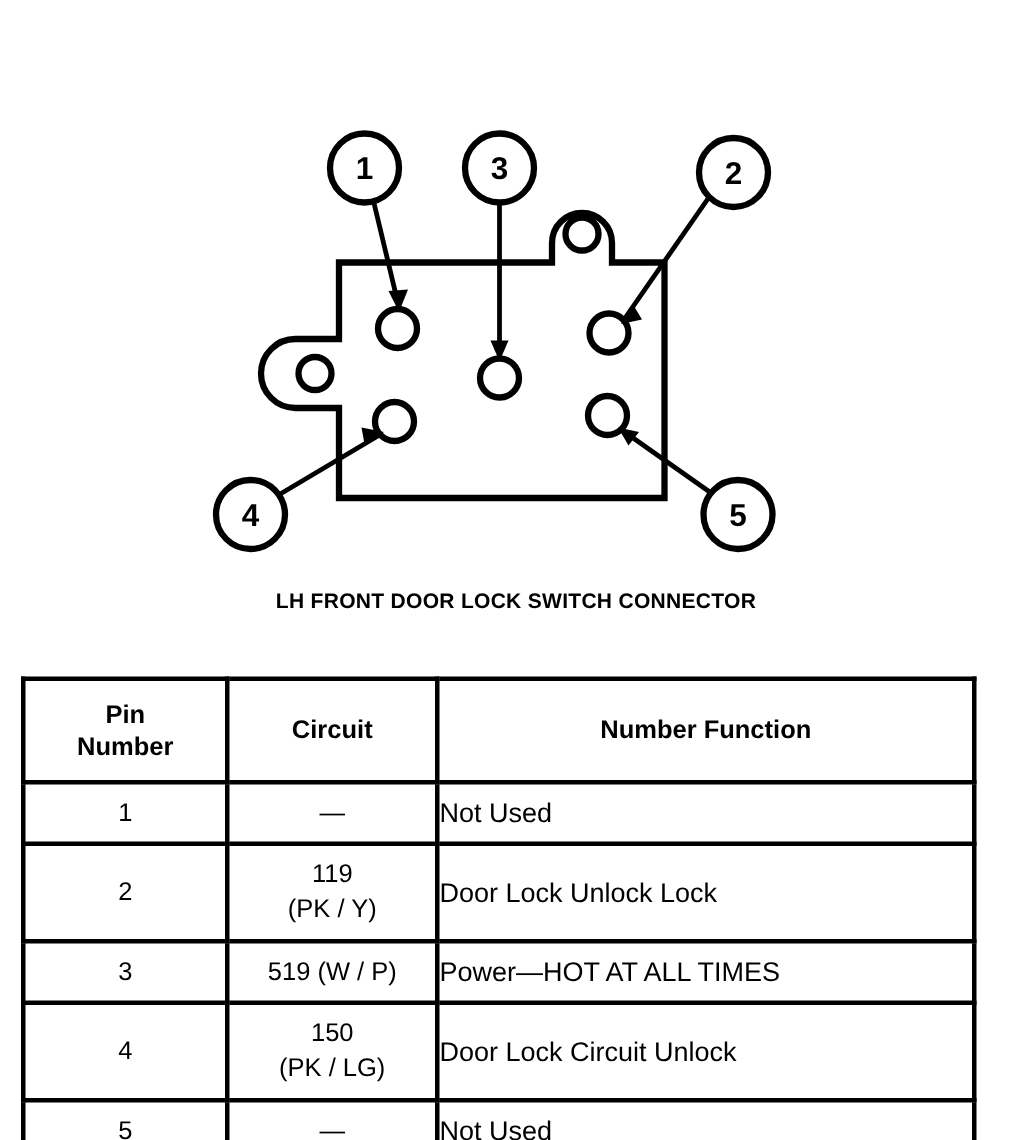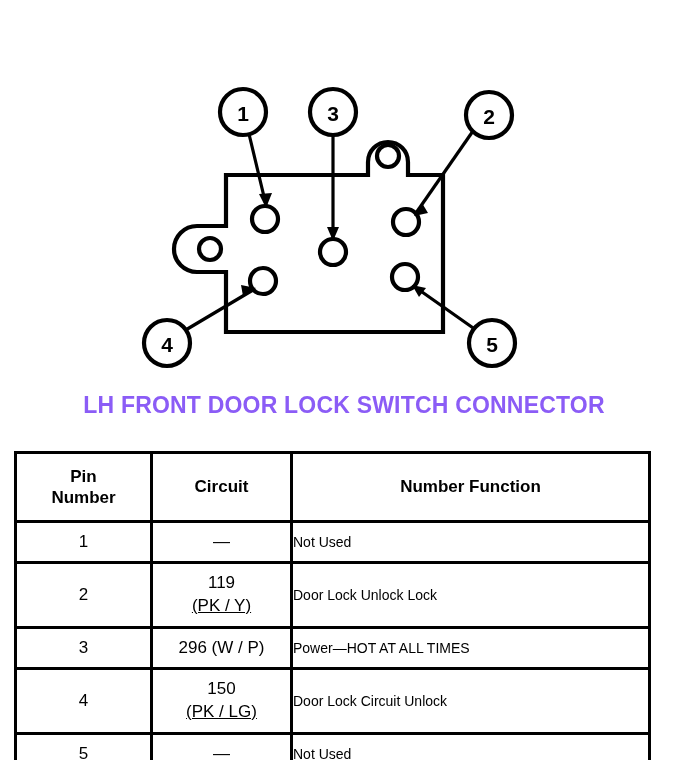--- a/index.html
+++ b/index.html
@@ -70,24 +70,24 @@
     fill: #000000;
   }
 
   #caption {
     position: absolute;
     left: 0;
     top: 392px;
     width: 688px;
     text-align: center;
     font-family: "Liberation Sans", sans-serif;
-    font-size: 23px;
+    font-size: 14px;
     font-weight: bold;
     letter-spacing: 0.2px;
-    color: #8b5cf6;
+    color: #000000;
   }
 
   #pinout-table-wrap {
     position: absolute;
     left: 14px;
     top: 451px;
     width: 634px;
   }
 
   table.pinout {
@@ -125,32 +125,32 @@
   }
 
   td.circ-cell {
     font-size: 17px;
     font-weight: normal;
     text-align: center;
     line-height: 1.35;
   }
 
   td.func-cell {
-    font-size: 14px;
+    font-size: 18px;
     font-weight: normal;
     text-align: left;
     padding-left: 9px;
     vertical-align: top;
     padding-top: 7px;
   }
 
   tr.r-short td { height: 38px; }
   tr.r-tall  td { height: 62px; }
 
-  .circ-line2 { display: block; text-decoration: underline; }
+  .circ-line2 { display: block; }
 </style>
 </head>
 <body>
 
 <div id="diagram-area">
   <svg id="connector-svg" viewBox="0 0 688 380" xmlns="http://www.w3.org/2000/svg">
 
     <path class="outline" d="M 226,175
              L 368,175
              L 368,162
@@ -248,21 +248,21 @@
         <td class="pin-cell">2</td>
         <td class="circ-cell">
           <span>119</span>
           <span class="circ-line2">(PK / Y)</span>
         </td>
         <td class="func-cell">Door Lock Unlock Lock</td>
       </tr>
       <tr class="r-short">
         <td class="pin-cell">3</td>
         <td class="circ-cell">
-          <span>296 (W / P)</span>
+          <span>519 (W / P)</span>
         </td>
         <td class="func-cell">Power—HOT AT ALL TIMES</td>
       </tr>
       <tr class="r-tall">
         <td class="pin-cell">4</td>
         <td class="circ-cell">
           <span>150</span>
           <span class="circ-line2">(PK / LG)</span>
         </td>
         <td class="func-cell">Door Lock Circuit Unlock</td>

